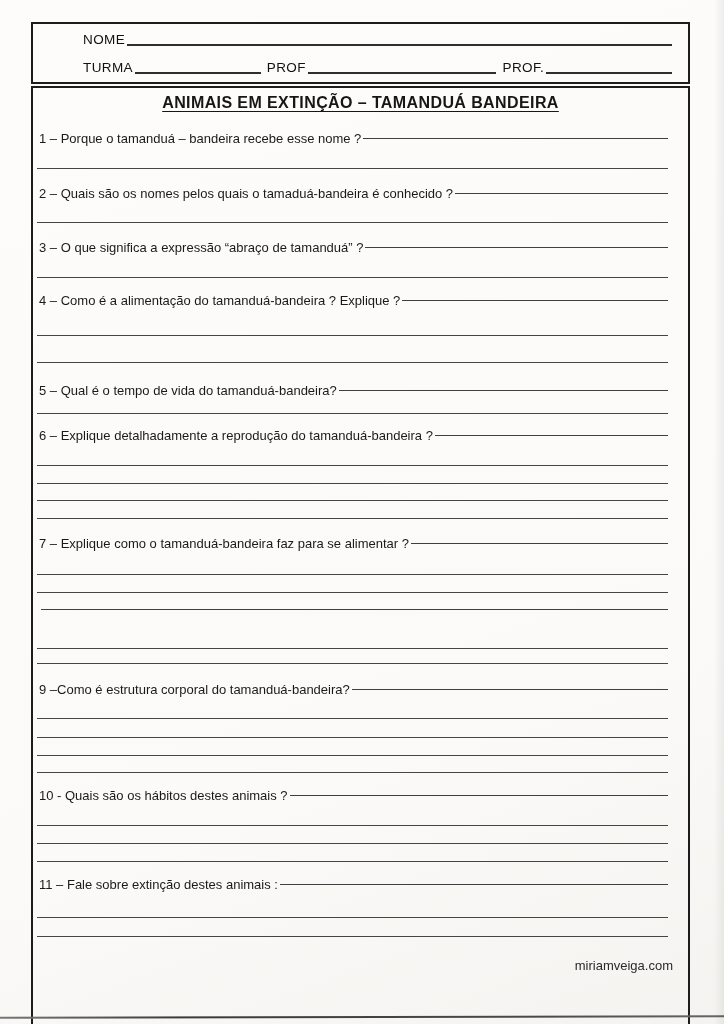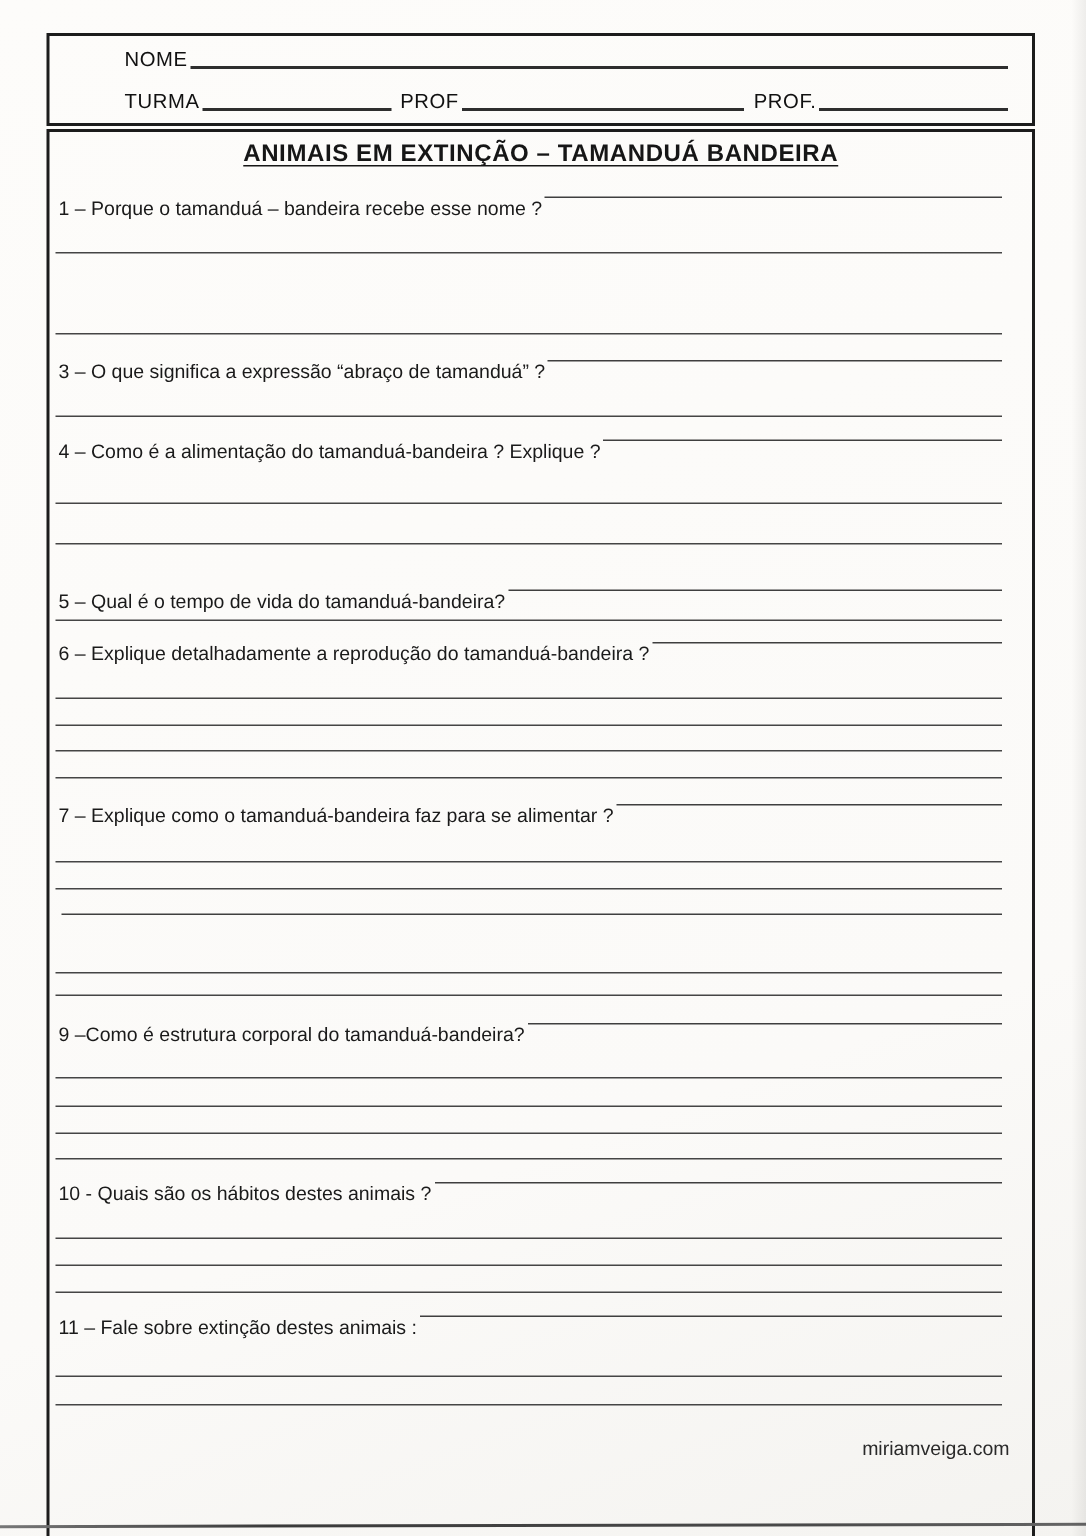--- a/index.html
+++ b/index.html
@@ -52,21 +52,21 @@
     border: 2px solid #1c1c1c;
     box-sizing: border-box;
   }
   .title-row { position: absolute; top: 6px; left: 0; right: 0; text-align: center; }
   .title-row span {
     font-size: 16px; font-weight: 700; letter-spacing: 0.4px; color: #161616;
     text-decoration: underline; text-underline-offset: 3px;
   }
   .q {
     position: absolute; left: 6px; right: 20px;
-    display: flex; align-items: flex-start;
+    display: flex; align-items: center;
     font-size: 13px; line-height: 16px; color: #1a1a1a;
   }
   .qt { white-space: nowrap; }
   .ql { flex: 1; border-bottom: 1.5px solid #3f3f3f; margin: 0 0 2px 2px; min-width: 10px; }
   .bline {
     position: absolute; left: 4px; right: 20px; height: 0;
     border-top: 1.5px solid #454545;
   }
   .footer {
     position: absolute; top: 958px; right: 51px;
@@ -98,36 +98,40 @@
     <div class="title-row">
       <span>ANIMAIS EM EXTINÇÃO – TAMANDUÁ BANDEIRA</span>
     </div>
 
     <div class="q" style="top:43px">
       <span class="qt">1 – Porque o tamanduá – bandeira recebe esse nome ?</span>
       <span class="ql"></span>
     </div>
     <div class="bline" style="top:80px"></div>
 
+    <div class="q" style="top:98px">
+      <span class="qt">2 – Quais são os nomes pelos quais o tamaduá-bandeira é conhecido ?</span>
+      <span class="ql"></span>
+    </div>
     <div class="bline" style="top:134px"></div>
 
     <div class="q" style="top:152px">
       <span class="qt">3 – O que significa a expressão “abraço de tamanduá” ?</span>
       <span class="ql"></span>
     </div>
     <div class="bline" style="top:189px"></div>
 
     <div class="q" style="top:205px">
       <span class="qt">4 – Como é a alimentação do tamanduá-bandeira ?  Explique ?</span>
       <span class="ql"></span>
     </div>
     <div class="bline" style="top:247px"></div>
     <div class="bline" style="top:274px"></div>
 
-    <div class="q" style="top:305px">
+    <div class="q" style="top:295px">
       <span class="qt">5 – Qual é o tempo de vida do tamanduá-bandeira?</span>
       <span class="ql"></span>
     </div>
     <div class="bline" style="top:325px"></div>
 
     <div class="q" style="top:340px">
       <span class="qt">6 – Explique detalhadamente a reprodução do tamanduá-bandeira ?</span>
       <span class="ql"></span>
     </div>
     <div class="bline" style="top:377px"></div>

